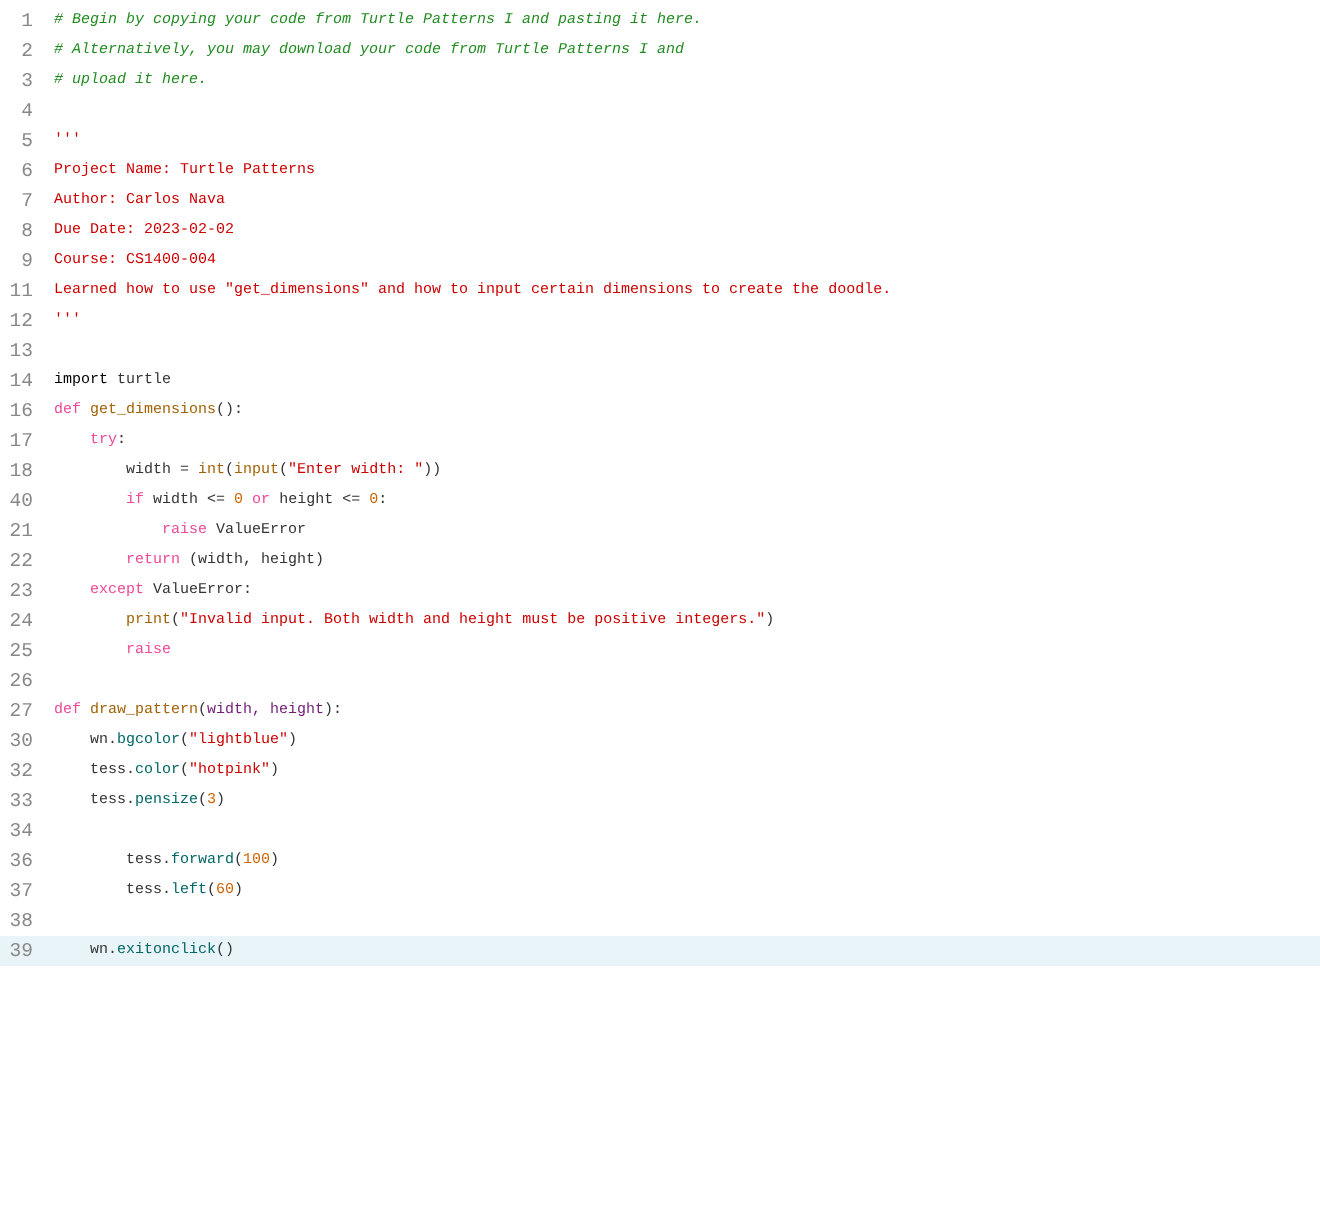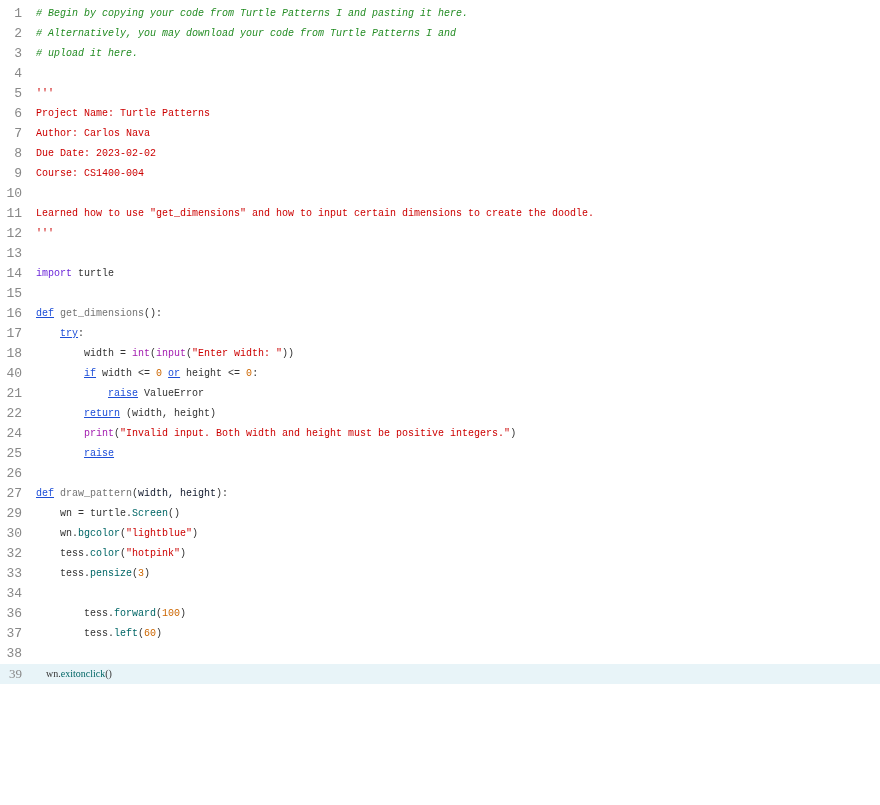--- a/index.html
+++ b/index.html
@@ -25,21 +25,20 @@
     .code-line {
       display: flex;
       align-items: flex-start;
       min-height: 20px;
       line-height: 20px;
       padding: 0;
     }
 
     .code-line:last-child {
       background: #e8f4f8;
-      font-family: Liberation Serif, serif;
     }
 
     .line-number {
       width: 30px;
       min-width: 30px;
       text-align: right;
       padding-right: 8px;
       color: #888888;
       user-select: none;
       font-size: 13px;
@@ -51,28 +50,28 @@
       padding-left: 6px;
       white-space: pre;
       font-size: 10px;
       line-height: 20px;
     }
 
     
     .c-comment { color: #228B22; font-style: italic; }
     .c-string { color: #cc0000; }
     .c-docstring { color: #cc0000; }
-    .c-keyword { color: #1d4ed8; font-weight: normal; text-decoration: underline; }
-    .c-keyword-import { color: #6d28d9; }
-    .c-funcname { color: #737373; text-align: center; }
-    .c-builtin { color: #a21caf; }
+    .c-keyword { color: #ec4899; font-weight: normal; }
+    .c-keyword-import { color: #000000; }
+    .c-funcname { color: #a16207; text-align: center; }
+    .c-builtin { color: #a16207; }
     .c-number { color: #cc6600; }
     .c-plain { color: #333333; }
     .c-attr { color: #006666; }
-    .c-param { color: #0f172a; }
+    .c-param { color: #701a75; }
 
     .highlighted-line {
       background: #ddeeff;
     }
   </style>
 </head>
 <body>
 
 <div class="code-editor" id="editor-container">
 <div class="code-line">
@@ -105,44 +104,36 @@
     </div>
     <div class="code-line">
       <span class="line-number">8</span>
       <span class="line-content"><span class="c-docstring">Due Date: 2023-02-02</span></span>
     </div>
     <div class="code-line">
       <span class="line-number">9</span>
       <span class="line-content"><span class="c-docstring">Course: CS1400-004</span></span>
     </div>
     <div class="code-line">
-      <span class="line-number">10</span>
-      <span class="line-content"><span class="c-plain"></span></span>
-    </div>
-    <div class="code-line">
       <span class="line-number">11</span>
       <span class="line-content"><span class="c-docstring">Learned how to use "get_dimensions" and how to input certain dimensions to create the doodle.</span></span>
     </div>
     <div class="code-line">
       <span class="line-number">12</span>
       <span class="line-content"><span class="c-docstring">'''</span></span>
     </div>
     <div class="code-line">
       <span class="line-number">13</span>
       <span class="line-content"><span class="c-plain"></span></span>
     </div>
     <div class="code-line">
       <span class="line-number">14</span>
       <span class="line-content"><span class="c-keyword-import">import</span><span class="c-plain"> turtle</span></span>
     </div>
     <div class="code-line">
-      <span class="line-number">15</span>
-      <span class="line-content"><span class="c-plain"></span></span>
-    </div>
-    <div class="code-line">
       <span class="line-number">16</span>
       <span class="line-content"><span class="c-keyword">def</span><span class="c-plain"> </span><span class="c-funcname">get_dimensions</span><span class="c-plain">():</span></span>
     </div>
     <div class="code-line">
       <span class="line-number">17</span>
       <span class="line-content"><span class="c-plain">    </span><span class="c-keyword">try</span><span class="c-plain">:</span></span>
     </div>
     <div class="code-line">
       <span class="line-number">18</span>
       <span class="line-content"><span class="c-plain">        width = </span><span class="c-builtin">int</span><span class="c-plain">(</span><span class="c-builtin">input</span><span class="c-plain">(</span><span class="c-string">"Enter width: "</span><span class="c-plain">))</span></span>
@@ -153,38 +144,38 @@
     </div>
     <div class="code-line">
       <span class="line-number">21</span>
       <span class="line-content"><span class="c-plain">            </span><span class="c-keyword">raise</span><span class="c-plain"> ValueError</span></span>
     </div>
     <div class="code-line">
       <span class="line-number">22</span>
       <span class="line-content"><span class="c-plain">        </span><span class="c-keyword">return</span><span class="c-plain"> (width, height)</span></span>
     </div>
     <div class="code-line">
+      <span class="line-number">23</span>
+      <span class="line-content"><span class="c-plain">    </span><span class="c-keyword">except</span><span class="c-plain"> ValueError:</span></span>
+    </div>
+    <div class="code-line">
       <span class="line-number">24</span>
       <span class="line-content"><span class="c-plain">        </span><span class="c-builtin">print</span><span class="c-plain">(</span><span class="c-string">"Invalid input. Both width and height must be positive integers."</span><span class="c-plain">)</span></span>
     </div>
     <div class="code-line">
       <span class="line-number">25</span>
       <span class="line-content"><span class="c-plain">        </span><span class="c-keyword">raise</span></span>
     </div>
     <div class="code-line">
       <span class="line-number">26</span>
       <span class="line-content"><span class="c-plain"></span></span>
     </div>
     <div class="code-line">
       <span class="line-number">27</span>
       <span class="line-content"><span class="c-keyword">def</span><span class="c-plain"> </span><span class="c-funcname">draw_pattern</span><span class="c-plain">(</span><span class="c-param">width, height</span><span class="c-plain">):</span></span>
-    </div>
-    <div class="code-line">
-      <span class="line-number">29</span>
-      <span class="line-content"><span class="c-plain">    wn = turtle.</span><span class="c-attr">Screen</span><span class="c-plain">()</span></span>
     </div>
     <div class="code-line">
       <span class="line-number">30</span>
       <span class="line-content"><span class="c-plain">    wn.</span><span class="c-attr">bgcolor</span><span class="c-plain">(</span><span class="c-string">"lightblue"</span><span class="c-plain">)</span></span>
     </div>
     <div class="code-line">
       <span class="line-number">32</span>
       <span class="line-content"><span class="c-plain">    tess.</span><span class="c-attr">color</span><span class="c-plain">(</span><span class="c-string">"hotpink"</span><span class="c-plain">)</span></span>
     </div>
     <div class="code-line">

